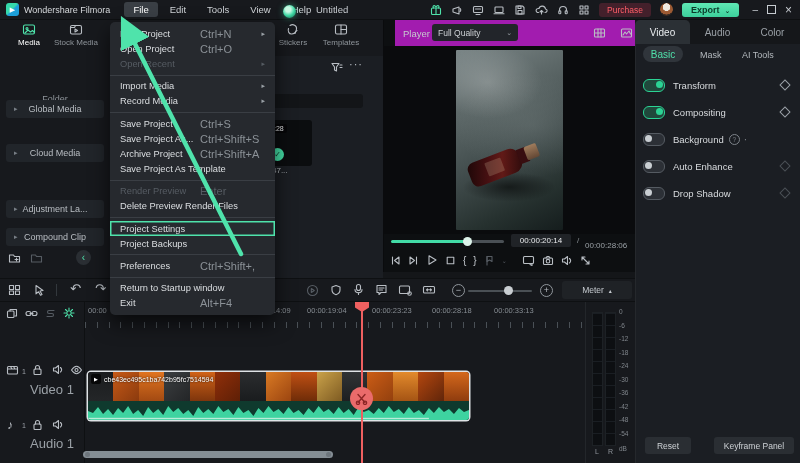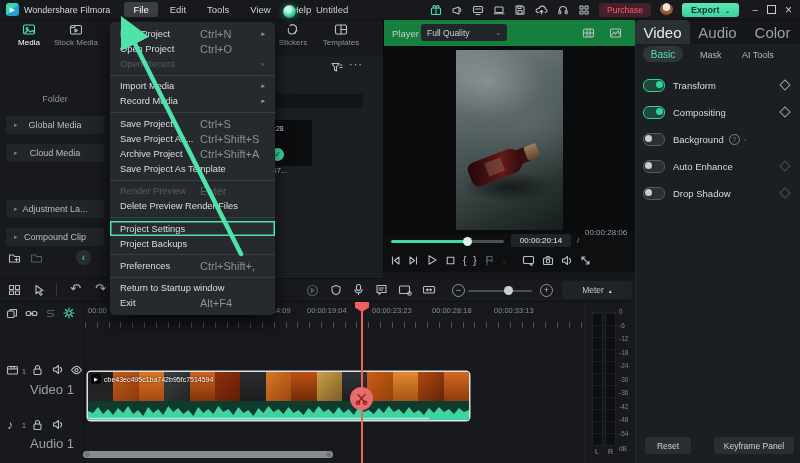--- a/index.html
+++ b/index.html
@@ -44,21 +44,21 @@
   .searchstrip{left:115px;top:94px;width:248px;height:14px;background:#131518;border-radius:3px}
   .thumb{left:250px;top:120px;width:62px;height:46px;background:#0b0d0f;border-radius:3px}
   .badge{left:271px;top:124px;background:rgba(5,6,8,.9);color:#e8eaec;font-size:7px;
          padding:1px 3px;border-radius:2px}
   .check{left:271px;top:148px;width:13px;height:13px;border-radius:50%;background:#46e0a8;
          color:#0c3a2a;font-size:8px;display:flex;align-items:center;justify-content:center;font-weight:bold}
   .fname{left:272px;top:166px;font-size:8px;color:#b9bec3}
 
   
   .playerpanel{left:383px;top:20px;width:252px;height:252px;background:#0d0f11;border-left:1px solid #0a0b0d;box-sizing:border-box}
-  .playerhead{left:384px;top:20px;width:252px;height:26px;background:#15803d;display:flex;align-items:center}
+  .playerhead{left:395px;top:20px;width:252px;height:26px;background:#a21caf;display:flex;align-items:center}
   .qualdd{position:absolute;left:37px;top:4px;width:86px;height:17px;background:#22252a;border-radius:3px;
           display:flex;align-items:center;padding:0 6px;box-sizing:border-box;font-size:8.5px;color:#cdd1d5}
   .stage{left:383px;top:46px;width:252px;height:188px;background:#0a0b0d}
   .video{position:absolute;left:73px;top:4px;width:107px;height:180px;overflow:hidden;border-radius:1px;
      background:radial-gradient(90px 60px at 30% 18%,rgba(255,255,255,.22),transparent 60%),
                 radial-gradient(120px 80px at 72% 42%,rgba(205,215,214,.14),transparent 65%),
                 linear-gradient(152deg,#7b8687 0%,#5d6868 28%,#414c4c 55%,#26312f 80%,#151d1d 100%)}
   .bottle{position:absolute;left:12px;top:92px;width:80px;height:44px;transform:rotate(-21deg)}
   .bottle .body{position:absolute;left:0;top:8px;width:54px;height:25px;border-radius:7px 10px 10px 7px;
      background:linear-gradient(110deg,#1c0707,#471012 38%,#611a17 62%,#2a0a0b)}
@@ -74,21 +74,21 @@
   .progress-thumb{left:463px;top:237px;width:9px;height:9px;border-radius:50%;background:#ddf3ea}
   .tcbox{left:511px;top:234px;width:60px;height:13px;background:#202327;border-radius:2px;
          display:flex;align-items:center;justify-content:center;font-size:8px;color:#e8eaec}
   .transport{left:383px;top:250px;width:252px;height:20px;display:flex;align-items:center;
              gap:7px;padding:0 7px;box-sizing:border-box;color:#c6cbd0}
   .brace{font-size:10px;color:#c6cbd0}
 
   
   .props{left:635px;top:20px;width:165px;height:443px;background:#1b1e23;border-left:1px solid #25282c;box-sizing:border-box}
   .ptabs{left:635px;top:20px;width:165px;height:24px;background:#15171a;display:flex}
-  .ptab{width:55px;display:flex;align-items:center;justify-content:center;font-size:15px;color:#9aa0a6}
+  .ptab{width:55px;display:flex;align-items:center;justify-content:center;font-size:10px;color:#9aa0a6}
   .ptab.active{background:#2b3035;border-radius:5px 5px 0 0;color:#e9ecef}
   .subtab{position:absolute;font-size:9px;color:#b4b9be}
   .pill{left:643px;top:46px;width:40px;height:16px;background:#30353b;border-radius:9px;
         display:flex;align-items:center;justify-content:center;color:#4fe0aa}
   .prow{position:absolute;left:643px;width:150px;height:20px;display:flex;align-items:center}
   .prow .plabel{margin-left:8px;font-size:9.5px;color:#d8dbde}
   .toggle{width:20px;height:11px;border-radius:6px;position:relative;flex:0 0 auto}
   .toggle.on{background:#20493c;border:1px solid #2bd394}
   .toggle.on::after{content:"";position:absolute;right:1px;top:1px;width:7px;height:7px;border-radius:50%;background:#2bd394}
   .toggle.off{background:#2c3036;border:1px solid #555b62}
@@ -272,21 +272,21 @@
         <rect x="1.5" y="2" width="11" height="9" rx="1.5"></rect>
         <line x1="7" y1="2" x2="7" y2="11"></line>
         <line x1="7" y1="6.5" x2="12.5" y2="6.5"></line>
       </svg>
     <span class="lbl">Templates</span>
   </div>
 </div>
 
 <div class="abs sidebar">
   <div style="position:absolute;top:38px;left:0;width:110px;text-align:center;font-size:9px;color:#8f959b">Folder</div>
-  <div class="srow" style="top:60px">
+  <div class="srow" style="top:44px">
     <span class="caret">▸</span>
     <span>Global Media</span>
   </div>
   <div class="srow" style="top:88px">
     <span class="caret">▸</span>
     <span>Cloud Media</span>
   </div>
   <div class="srow" style="top:144px">
     <span class="caret">▸</span>
     <span>Adjustment La...</span>
@@ -345,21 +345,21 @@
         <div class="neck"></div>
         <div class="cap"></div>
     </div>
   </div>
 </div>
 <div class="abs progress-played"></div>
 <div class="abs progress-rest"></div>
 <div class="abs progress-thumb"></div>
 <div class="abs tcbox">00:00:20:14</div>
 <span class="abs" style="left:577px;top:236px;font-size:8px;color:#8f959b">/</span>
-<span class="abs" style="left:585px;top:228px;font-size:8px;color:#9aa0a5">00:00:28:06</span>
+<span class="abs" style="left:585px;top:241px;font-size:8px;color:#9aa0a5">00:00:28:06</span>
 
 <div class="abs transport">
   <svg class="ic" width="11" height="11" viewBox="0 0 11 11">
       <line x1="2.5" y1="2" x2="2.5" y2="9"></line>
       <path d="M9 2L4.5 5.5 9 9z"></path>
     </svg>
   <svg class="ic" width="11" height="11" viewBox="0 0 11 11">
       <line x1="8.5" y1="2" x2="8.5" y2="9"></line>
       <path d="M2 2l4.5 3.5L2 9z"></path>
     </svg>

